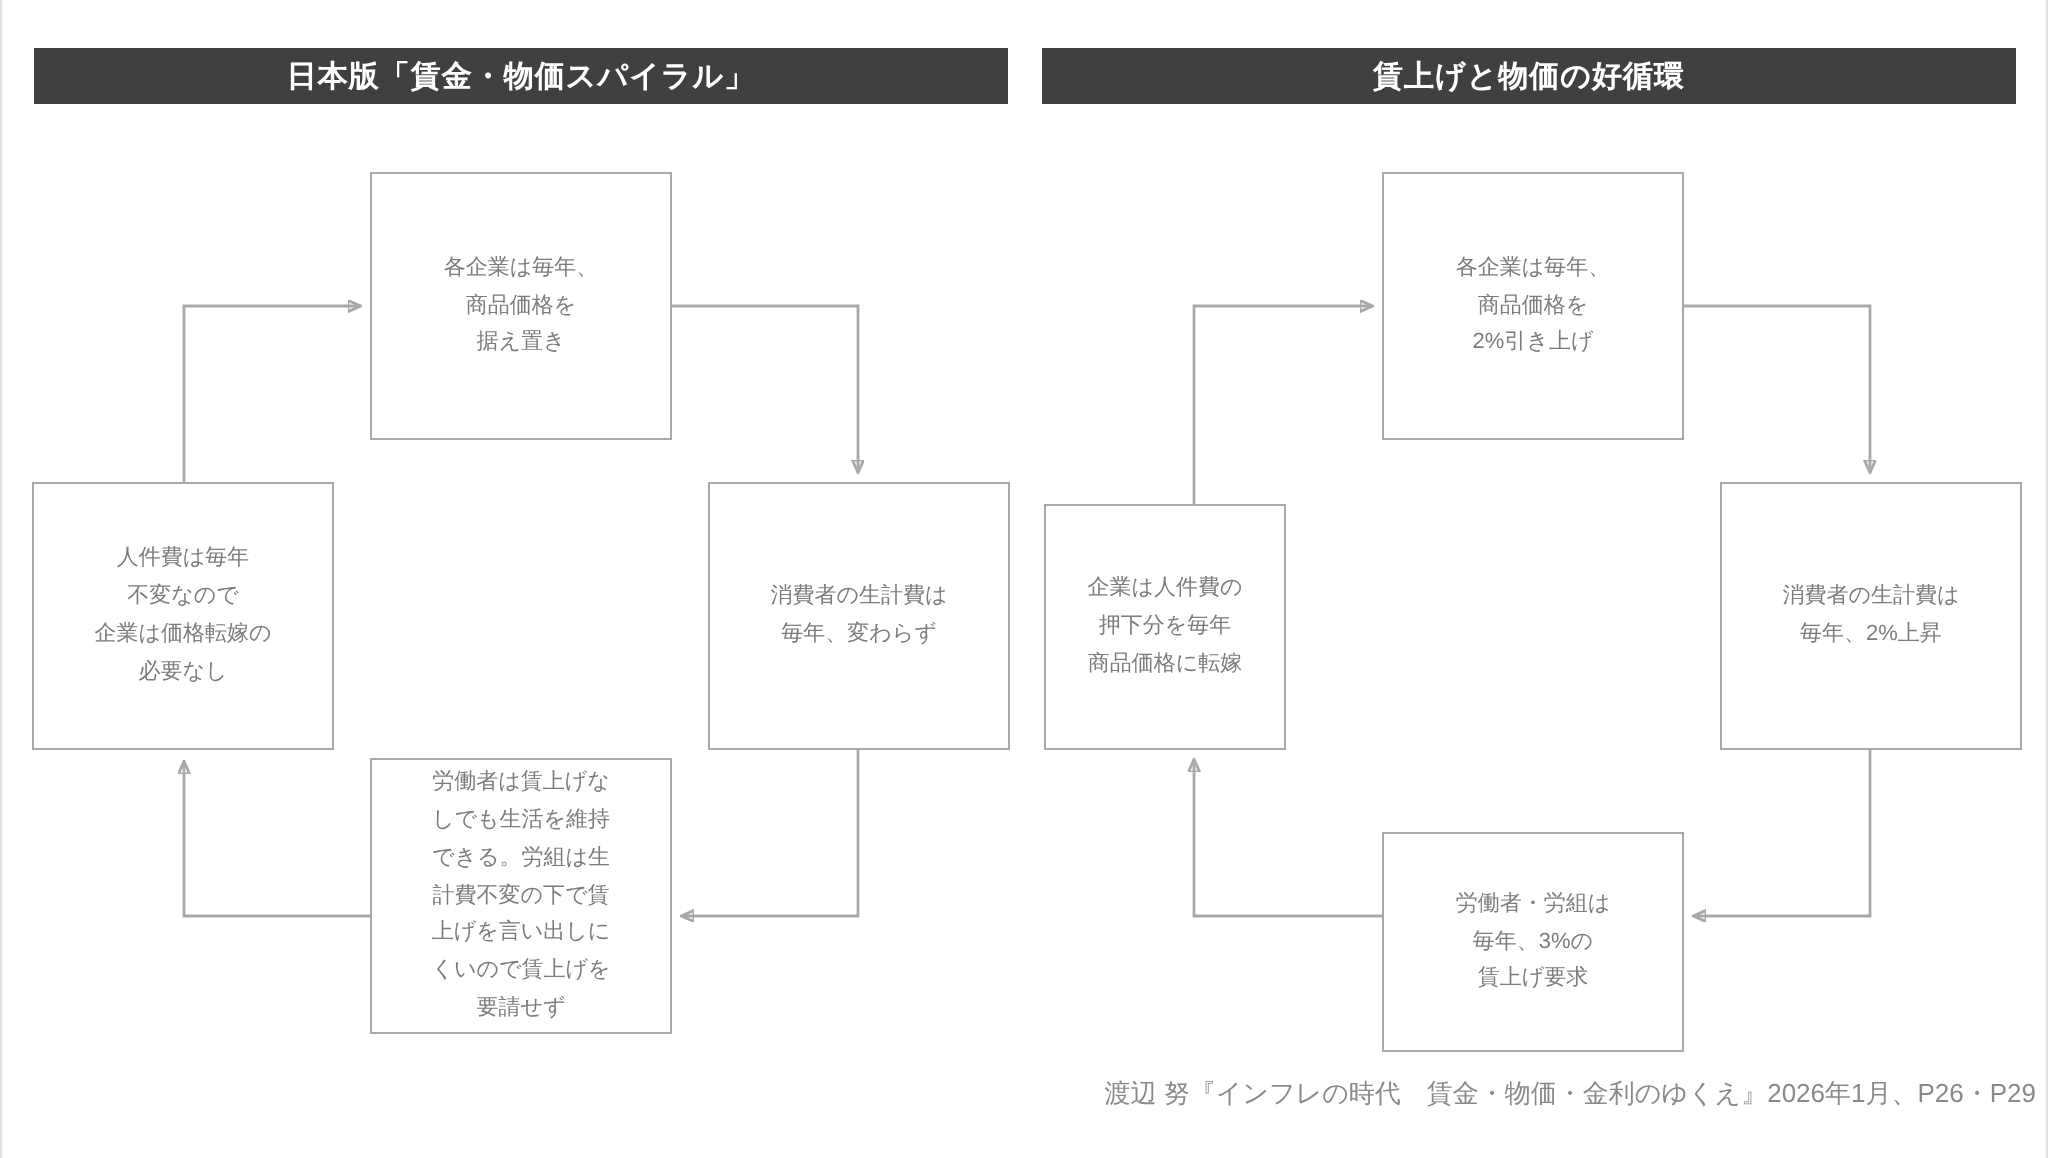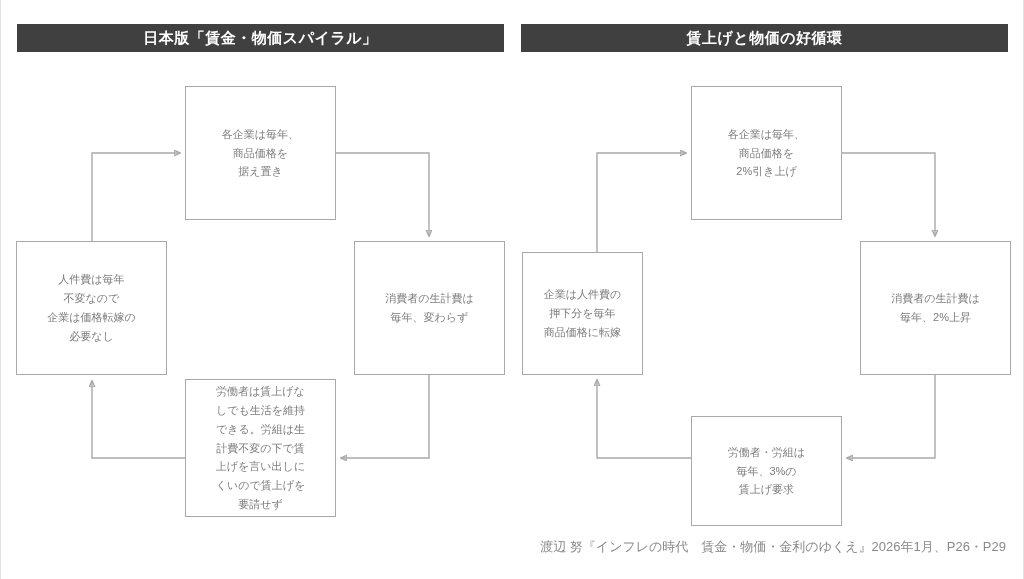--- a/index.html
+++ b/index.html
@@ -82,21 +82,21 @@
   #n-l-bottom { left: 185px; top: 379px; width: 151px; height: 138px; }
 
   
   #n-r-top    { left: 691px; top: 86px;  width: 151px; height: 134px; }
   #n-r-left   { left: 522px; top: 252px; width: 121px; height: 123px; }
   #n-r-right  { left: 860px; top: 241px; width: 151px; height: 134px; }
   #n-r-bottom { left: 691px; top: 403px; width: 151px; height: 110px; margin-top: 13px; }
 
   .citation {
     position: absolute;
-    right: 18px;
+    right: 6px;
     top: 538px;
     font-size: 13px;
     color: #8a8a8a;
     white-space: pre;
   }
 </style>
 </head>
 <body>
 
 <div class="page">

